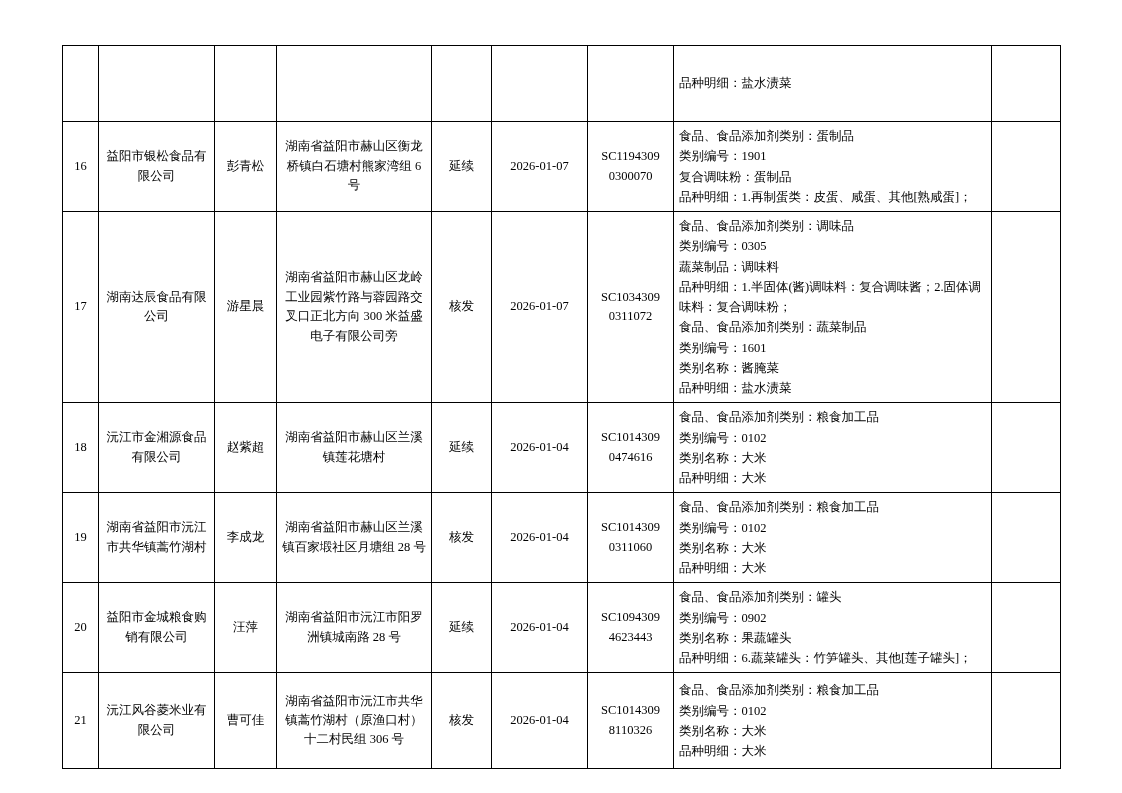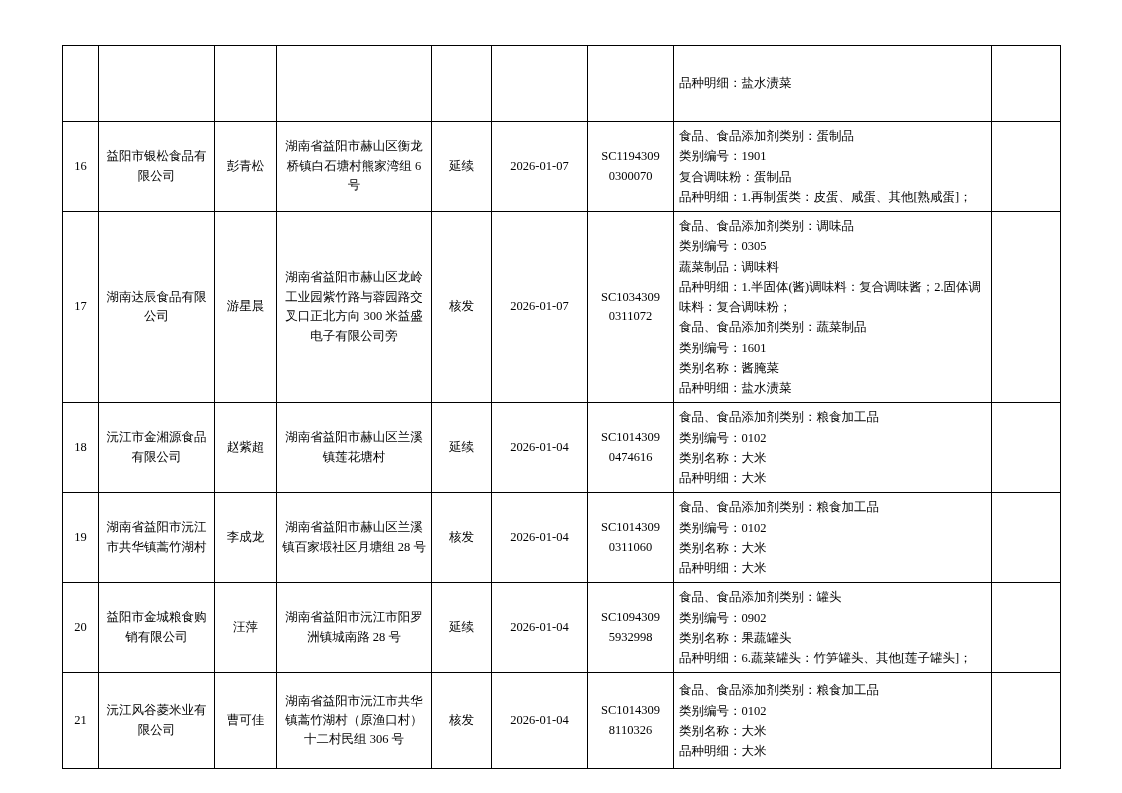--- a/index.html
+++ b/index.html
@@ -189,21 +189,21 @@
 
       <tr style="height:84px;">
         <td class="idx">20</td>
         <td class="name">益阳市金城粮食购销有限公司</td>
         <td class="person">汪萍</td>
         <td class="addr">湖南省益阳市沅江市阳罗洲镇城南路 28 号</td>
         <td class="type">延续</td>
         <td class="date">2026-01-04</td>
         <td class="code">
           <span class="code-line">SC1094309</span>
-          <span class="code-line">5932998</span>
+          <span class="code-line">4623443</span>
         </td>
         <td class="detail">
           <span class="detail-line">食品、食品添加剂类别：罐头</span>
           <span class="detail-line">类别编号：0902</span>
           <span class="detail-line">类别名称：果蔬罐头</span>
           <span class="detail-line">品种明细：6.蔬菜罐头：竹笋罐头、其他[莲子罐头]；</span>
         </td>
         <td class="last"></td>
       </tr>
 

